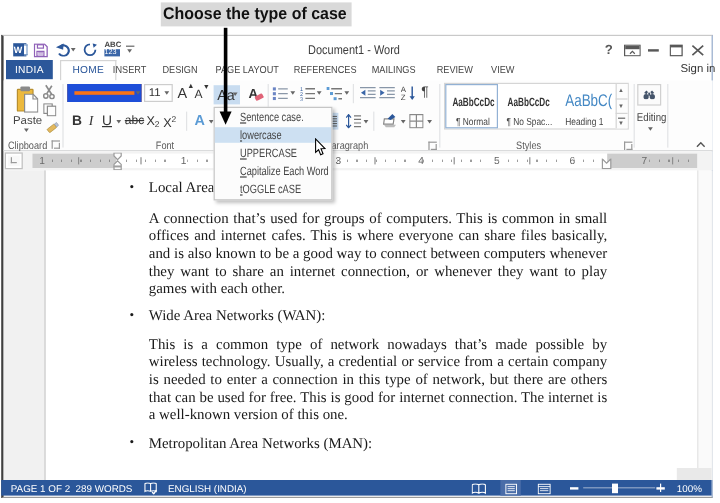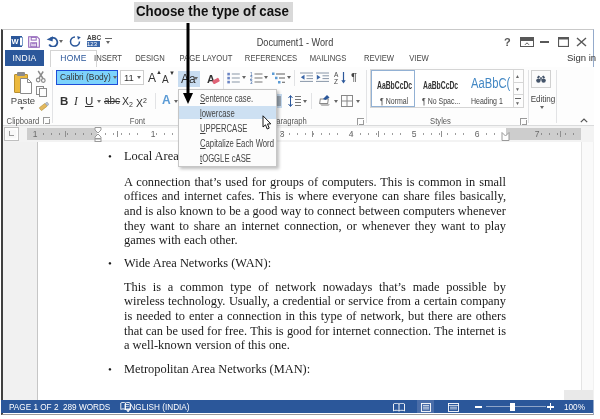--- a/index.html
+++ b/index.html
@@ -111,21 +111,21 @@
     <rect x="3.5" y="2.5" width="7" height="8" fill="#fdfdfd" stroke="#8a8a8a"></rect>
   </svg>
 
 <svg class="a" style="left:36px;top:99px;" width="13" height="12" viewBox="0 0 13 12">
     <g transform="rotate(-38 6 6)">
       <rect x="2" y="6.5" width="7.5" height="3.6" rx="0.5" fill="#e3b85e" stroke="#a98c3a" stroke-width="0.5"></rect>
       <rect x="9.6" y="6.8" width="2.2" height="3" fill="#b9c4d6" stroke="#8a97ad" stroke-width="0.5"></rect>
     </g>
   </svg>
 
-<div class="a" style="left:56px;top:70px;width:62px;height:15px;background:#7dd3fc;border:1px solid #1d4ed8;color:#333;font-size:8.4px;line-height:13px;padding-left:3px;white-space:nowrap;overflow:hidden;">Calibri (Body)</div>
+<div class="a" style="left:56px;top:70px;width:62px;height:15px;background:#f97316;border:6px solid #1d4ed8;color:#333;font-size:8.4px;line-height:13px;padding-left:3px;white-space:nowrap;overflow:hidden;font-family:Liberation Serif, serif;">Calibri (Body)</div>
 <div class="a dd" style="left:113px;top:76px;"></div>
 <div class="a" style="left:120px;top:70px;width:24px;height:15px;background:#fff;border:1px solid #cdcdcd;color:#333;font-size:9.5px;line-height:13px;padding-left:3px;">11</div>
 <div class="a dd" style="left:137px;top:76px;"></div>
 
 <div class="a" style="left:148px;top:72px;width:11px;height:13px;color:#333;font-size:12px;line-height:13px;">A</div>
 <div class="a" style="left:156px;top:70px;width:6px;height:5px;color:#333;font-size:6px;line-height:5px;">▲</div>
 <div class="a" style="left:162px;top:74px;width:9px;height:11px;color:#333;font-size:10px;line-height:11px;">A</div>
 <div class="a" style="left:169px;top:71px;width:6px;height:5px;color:#333;font-size:6px;line-height:5px;">▼</div>
 
 <div class="a" style="left:178px;top:71px;width:22px;height:16px;background:#c8dcf0;"></div>
@@ -318,21 +318,21 @@
 </style>
 
 <div class="a" style="left:1px;top:400px;width:592px;height:13px;background:#2b579a;"></div>
 
 <div class="a sbt" style="left:9px;">PAGE 1 OF 2</div>
 <div class="a sbt" style="left:63px;">289 WORDS</div>
 <svg class="a" style="left:120px;top:402px;" width="11" height="10" viewBox="0 0 11 10">
     <path d="M5.5 1 C4.2 0.2 1.8 0.2 0.8 1 v6.5 C1.8 6.7 4.2 6.7 5.5 7.5 C6.8 6.7 9.2 6.7 10.2 7.5 v-6.5 C9.2 0.2 6.8 0.2 5.5 1 z M5.5 1 v6.5" fill="none" stroke="#fff" stroke-width="0.9"></path>
     <path d="M6.8 8 l1.3 1.6 l2.2 -3.2" stroke="#fff" fill="none" stroke-width="1.1"></path>
   </svg>
-<div class="a sbt" style="left:124px;">ENGLISH (INDIA)</div>
+<div class="a sbt" style="left:140px;">ENGLISH (INDIA)</div>
 <style>.sbt{top:402px;height:11px;color:#fff;font-size:8.2px;line-height:11px;letter-spacing:0px;text-align:right;}</style>
 
 <svg class="a" style="left:393px;top:403px;" width="12" height="9" viewBox="0 0 12 9">
     <path d="M6 1 C4.5 0 1.5 0 0.5 1 v7 C1.5 7 4.5 7 6 8 C7.5 7 10.5 7 11.5 8 v-7 C10.5 0 7.5 0 6 1 z M6 1 v7" fill="none" stroke="#fff" stroke-width="0.9"></path>
   </svg>
 <div class="a" style="left:417px;top:400px;width:17px;height:13px;background:#4a6da8;"></div>
 <svg class="a" style="left:421px;top:403px;" width="10" height="9" viewBox="0 0 10 9">
     <rect x="0.5" y="0.5" width="9" height="8" fill="none" stroke="#fff" stroke-width="0.9"></rect>
     <path d="M2 2.5 h6 M2 4.2 h6 M2 5.9 h6" stroke="#fff" stroke-width="0.7"></path>
   </svg>

